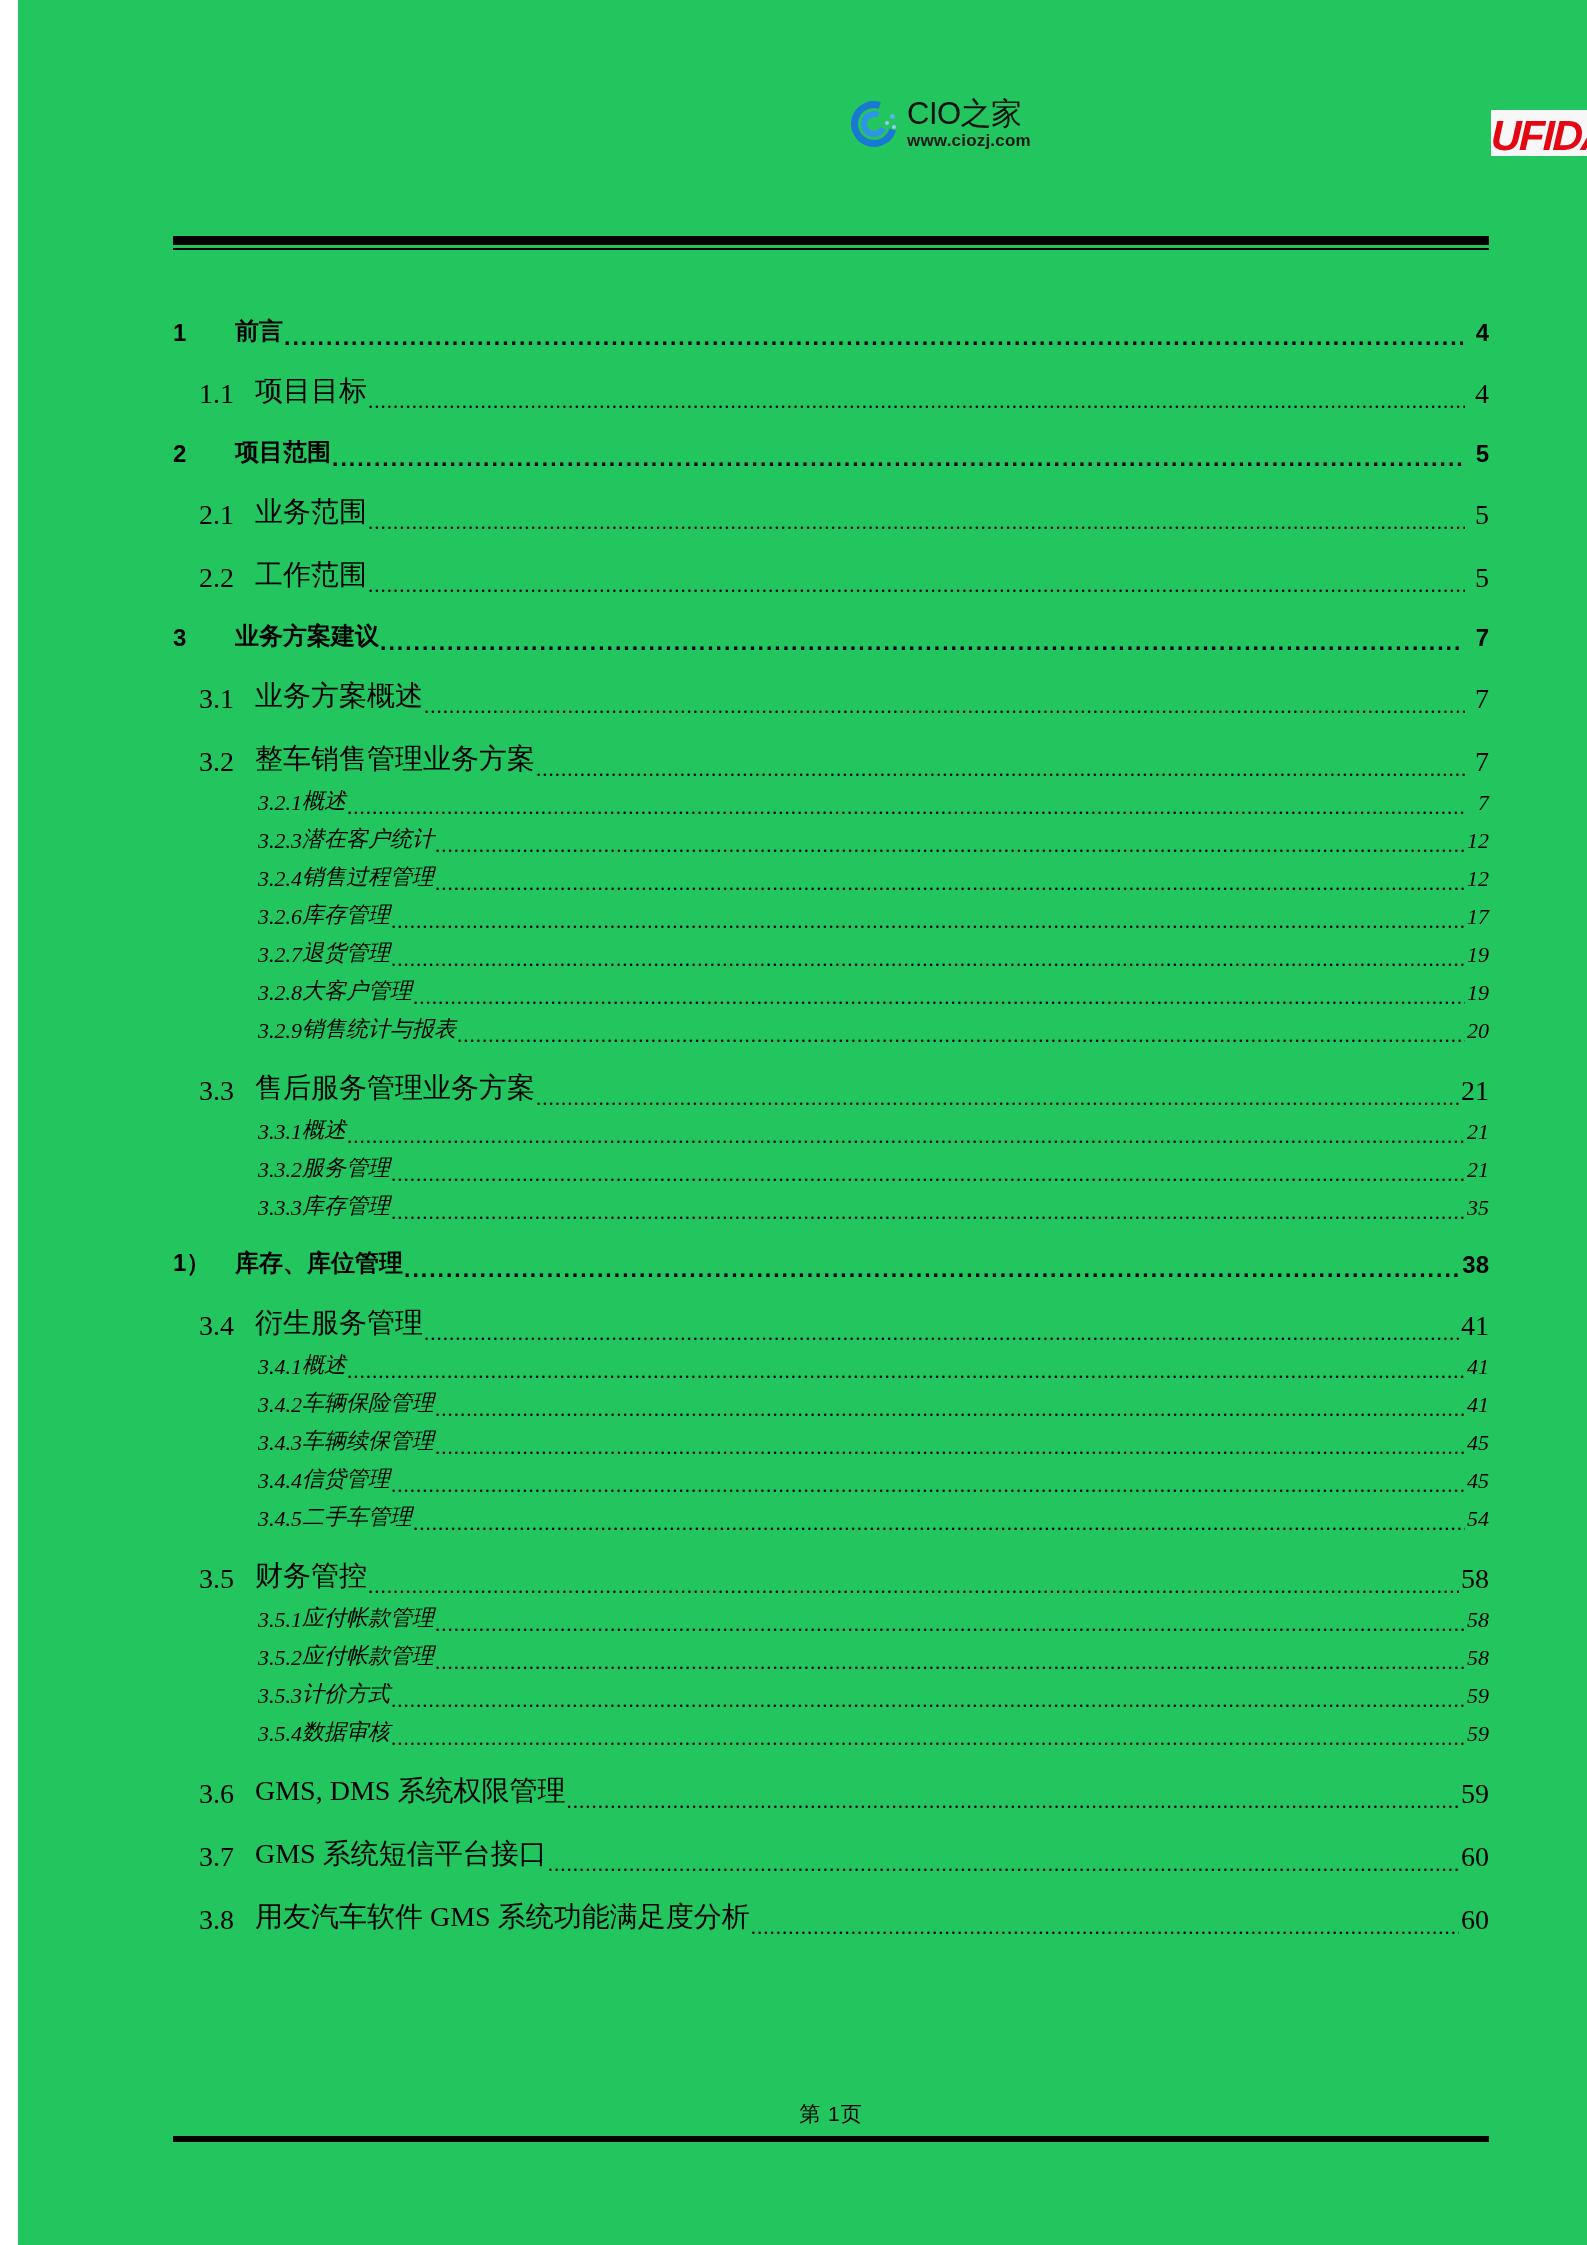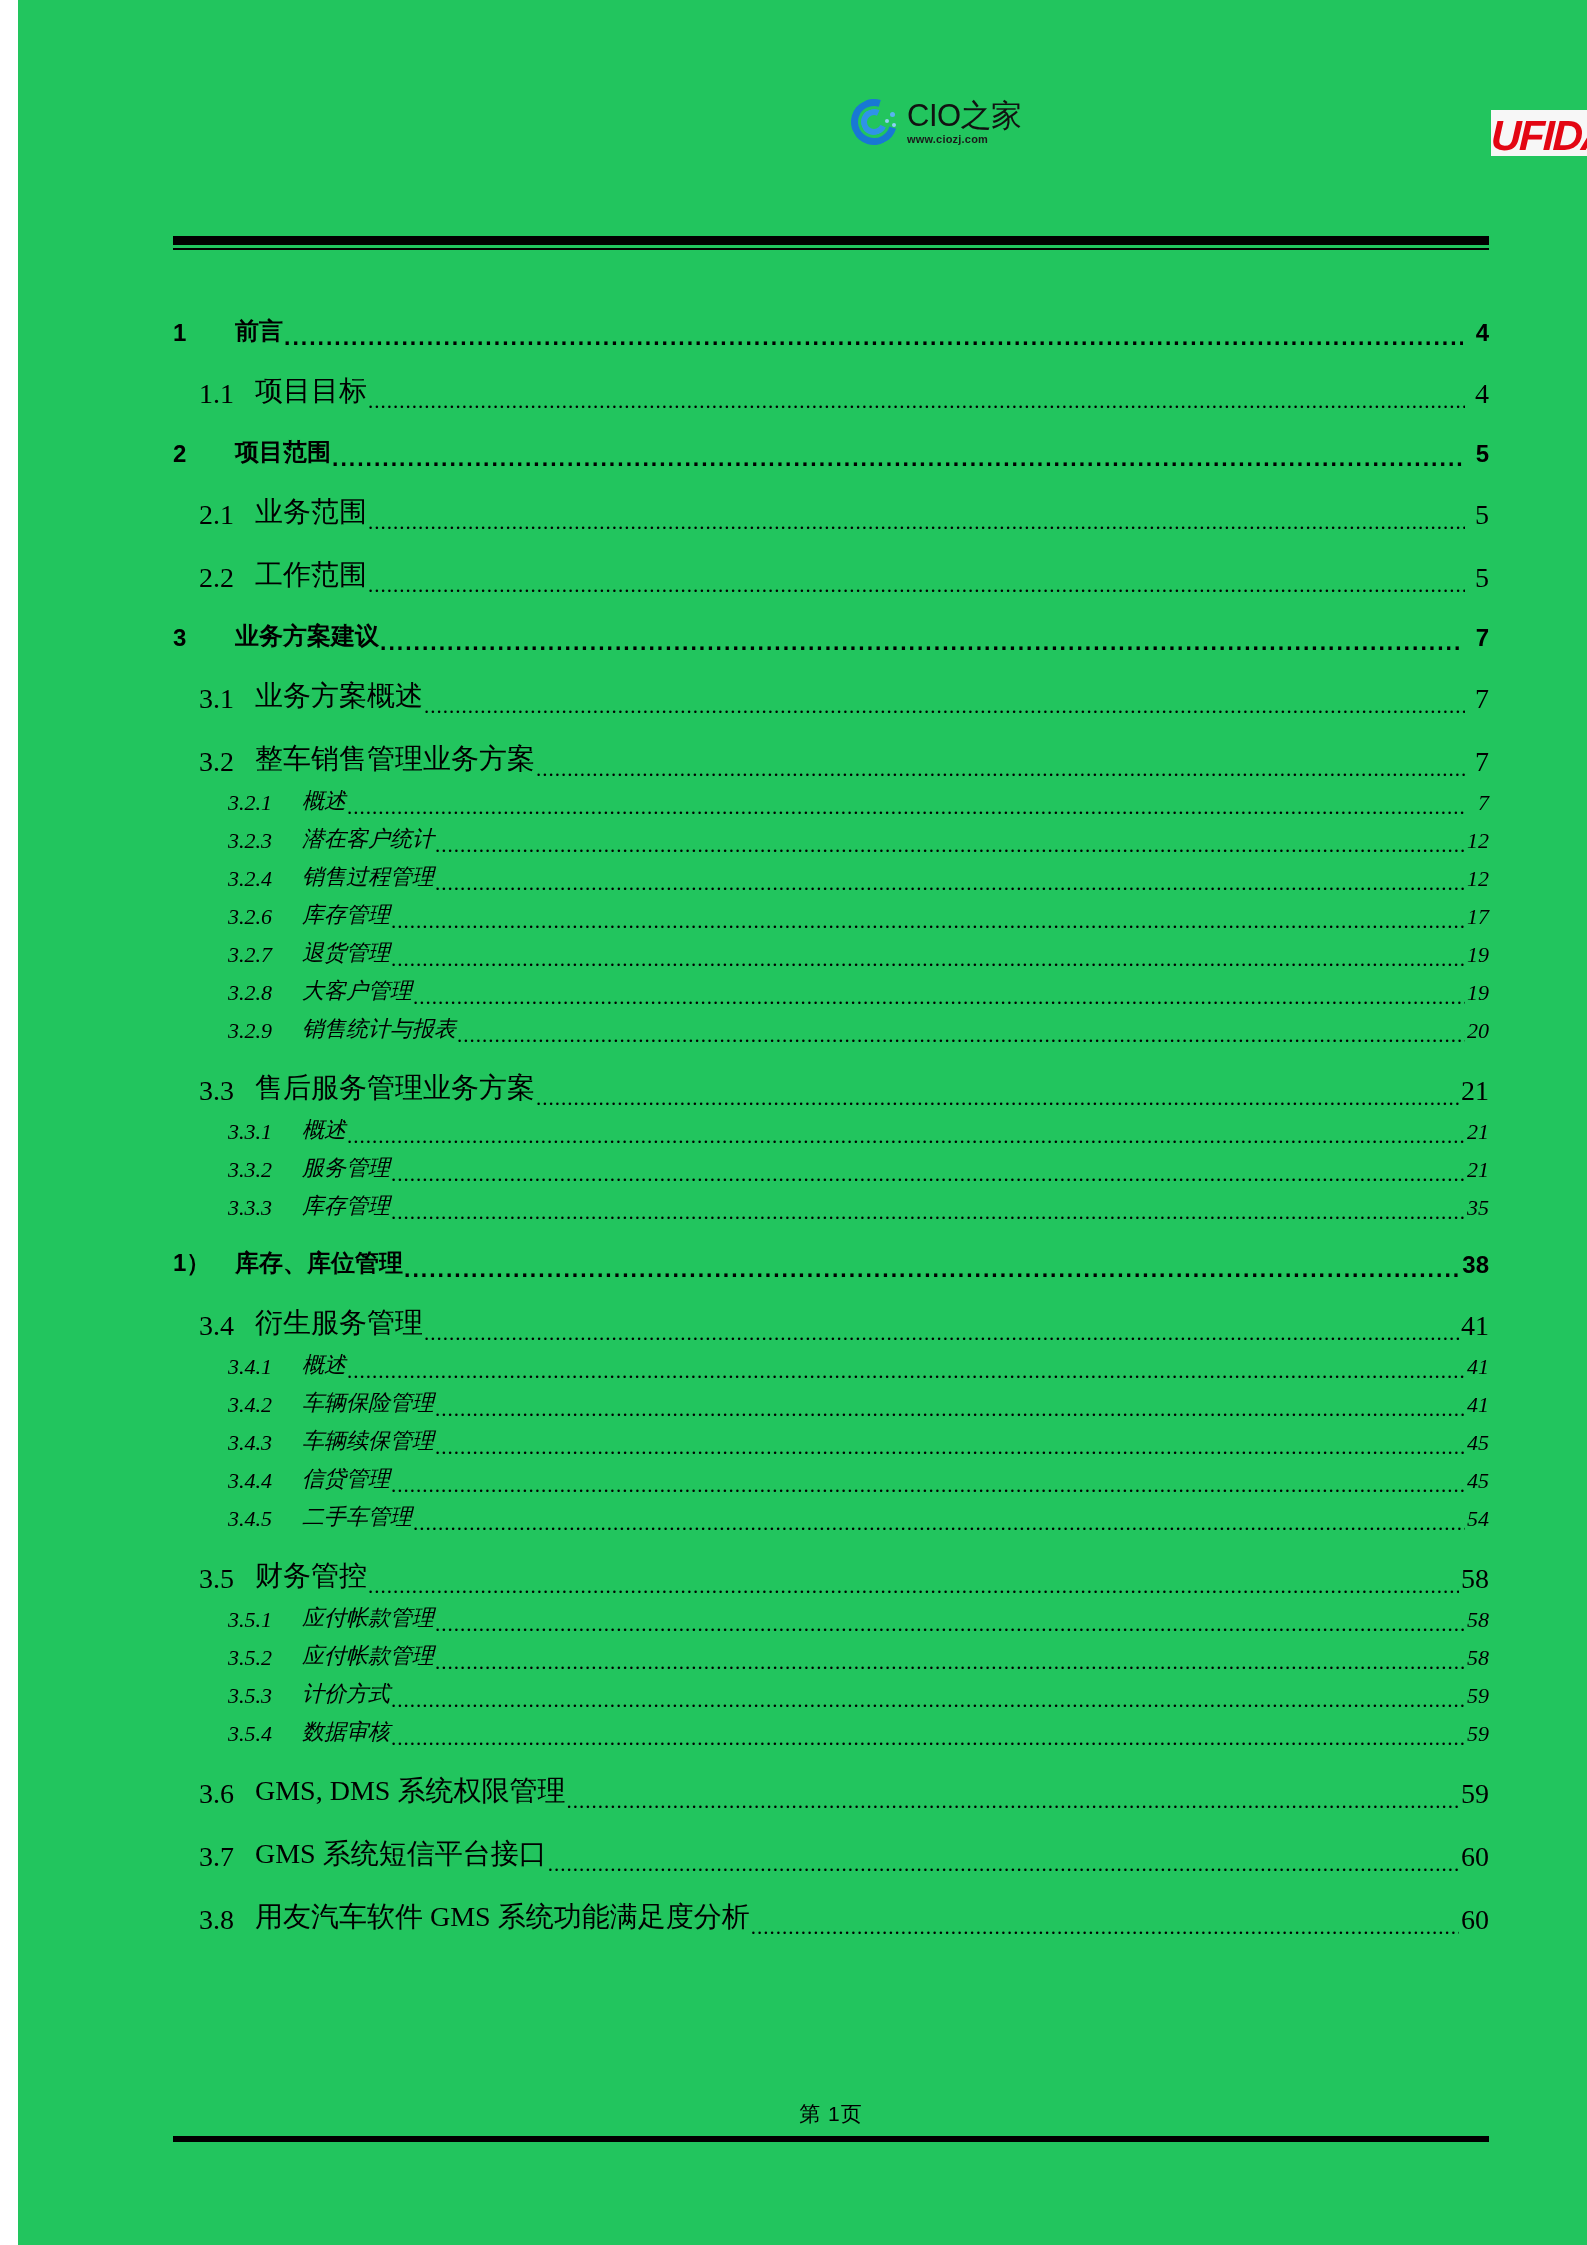--- a/index.html
+++ b/index.html
@@ -92,21 +92,21 @@
   .cio-name {
     font-family: "Liberation Sans", "DejaVu Sans", sans-serif;
     font-size: 31px;
     font-weight: 500;
     letter-spacing: -0.5px;
     color: #111111;
     white-space: nowrap;
   }
   .cio-url {
     font-family: "Liberation Sans", "DejaVu Sans", sans-serif;
-    font-size: 11px;
+    font-size: 17px;
     font-weight: bold;
     letter-spacing: 0.2px;
     color: #1a1a1a;
     margin-top: 3px;
     white-space: nowrap;
   }
 
   
   .ufida-logo {
     position: absolute;
@@ -234,21 +234,21 @@
 
   
   .lvl3 {
     font-family: "Liberation Serif", "DejaVu Serif", serif;
     font-style: italic;
     font-size: 22px;
     font-weight: normal;
     margin-top: 8px;
     padding-left: 55px;
   }
-  .lvl3 .toc-num { width: 74px; }
+  .lvl3 .toc-num { width: 74px; text-align: right; }
   .lvl3 .toc-dots { font-size: 21px; font-style: normal; }
   .lvl3 .toc-page { min-width: 22px; }
 
   
   .toc-entry.first { margin-top: 0; }
 
   
   .page-footer {
     position: absolute;
     left: 155px;

